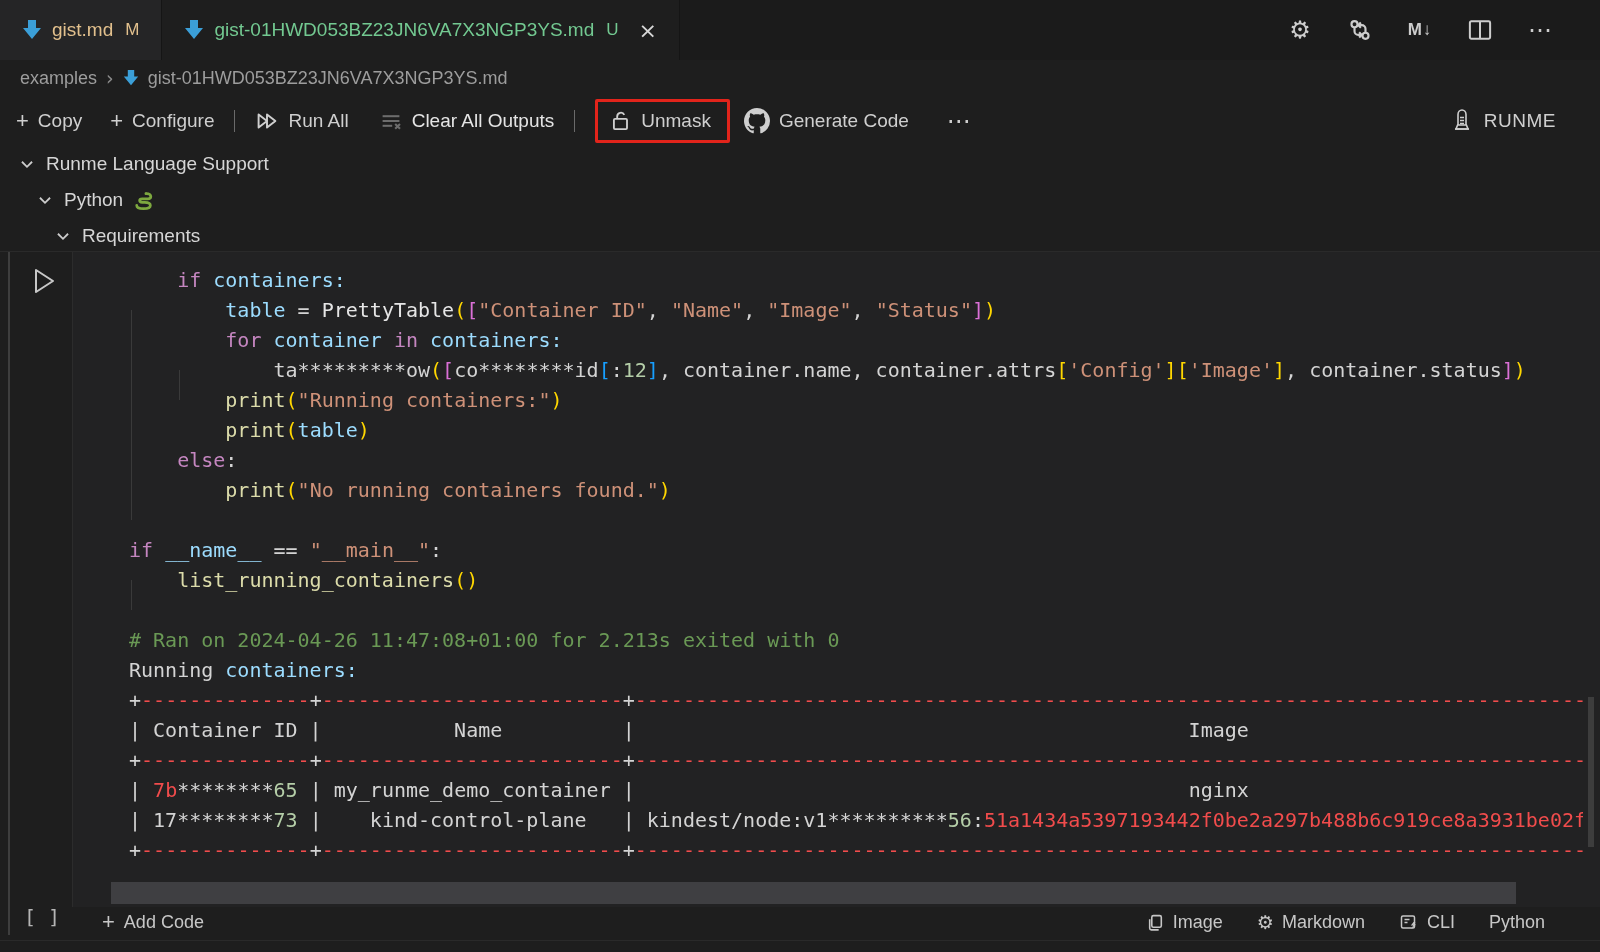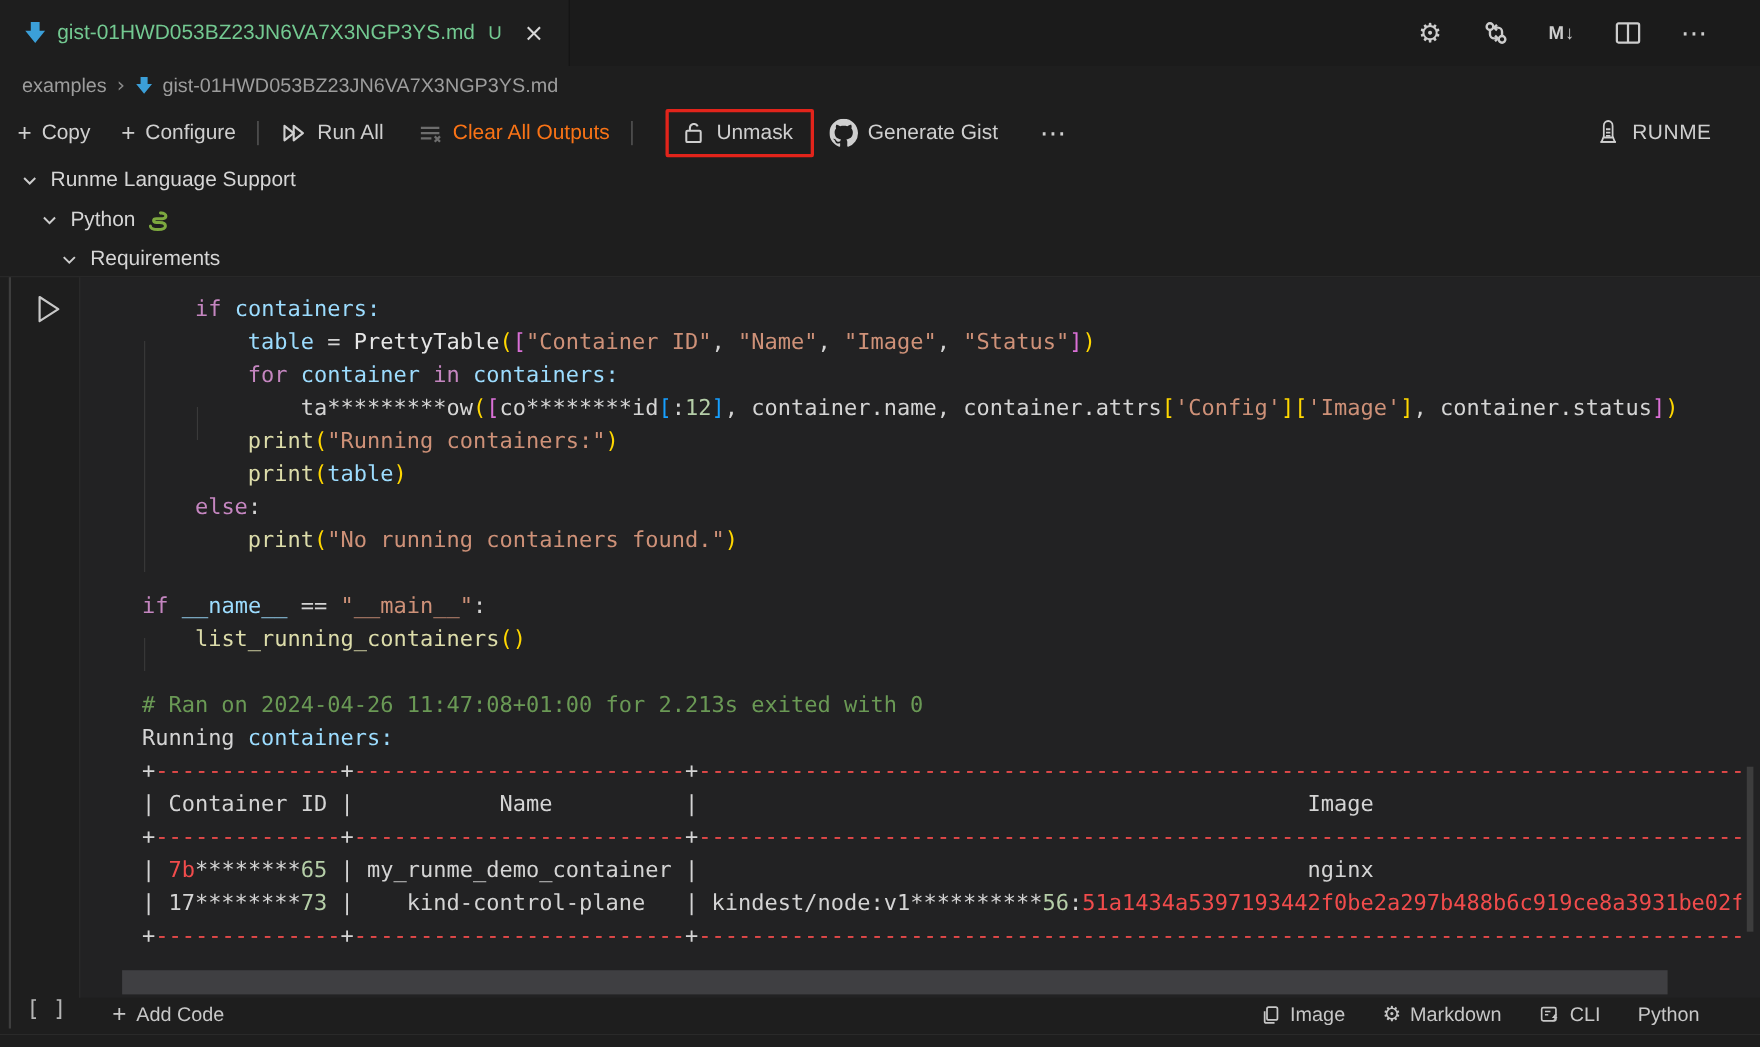--- a/index.html
+++ b/index.html
@@ -20,21 +20,21 @@
 
   
   .breadcrumb{position:absolute;left:0;top:60px;width:1600px;height:36px;display:flex;align-items:center;
               padding-left:20px;box-sizing:border-box;font-size:18px;color:#9d9d9d;gap:9px;}
   .breadcrumb .sep{font-size:19px;color:#8a8a8a;}
 
   
   .toolbar{position:absolute;left:0;top:96px;width:1600px;height:50px;display:flex;align-items:center;
            padding-left:16px;box-sizing:border-box;font-size:19px;color:#cfcfcf;}
   .tbtn{display:flex;align-items:center;gap:9px;cursor:pointer;white-space:nowrap;}
-  .tbtn.disabled{color:#f97316;}
+  .tbtn.disabled{color:#e5e5e5;}
   .tsep{width:1px;height:22px;background:#6a6a6a;margin:0 20px;}
   .plus{font-size:22px;font-weight:400;line-height:1;}
   .annotation{display:flex;align-items:center;gap:10px;border:3px solid #e2241b;border-radius:2px;
               padding:7px 16px 7px 12px;margin-right:14px;cursor:pointer;}
   .ellipsis{font-size:24px;color:#cfcfcf;cursor:pointer;letter-spacing:2px;}
   .runme-right{margin-left:auto;display:flex;align-items:center;gap:10px;padding-right:44px;
                font-size:19px;letter-spacing:0.5px;cursor:pointer;}
 
   
   .treerow{position:absolute;left:0;width:1600px;height:36px;display:flex;align-items:center;gap:10px;
@@ -66,20 +66,29 @@
   .cell-bottom-border{position:absolute;left:0;top:940px;width:1600px;height:1px;background:#2a2a2a;}
 
   svg{display:block;}
 </style>
 </head>
 <body>
 
 <div id="app">
 
   <div class="tabbar">
+    <div class="tab inactive">
+      <span>
+        <svg width="20" height="22" viewBox="0 0 20 22">
+            <path d="M6 1h8v8h5l-9 11L1 9h5z" fill="#3b9fd8"></path>
+          </svg>
+      </span>
+      <span style="color:#E2C08D">gist.md</span>
+      <span class="badge" style="color:#E2C08D">M</span>
+    </div>
     <div class="tab active">
       <span>
         <svg width="20" height="22" viewBox="0 0 20 22">
             <path d="M6 1h8v8h5l-9 11L1 9h5z" fill="#3b9fd8"></path>
           </svg>
       </span>
       <span style="color:#73C991">gist-01HWD053BZ23JN6VA7X3NGP3YS.md</span>
       <span class="badge" style="color:#73C991">U</span>
       <span class="close ico">×</span>
     </div>
@@ -141,38 +150,38 @@
         <svg width="24" height="22" viewBox="0 0 20 18" fill="none" stroke="#6d6d6d" stroke-width="1.7">
           <line x1="3" y1="5" x2="17" y2="5"></line>
             <line x1="3" y1="9" x2="17" y2="9"></line>
             <line x1="3" y1="13" x2="11" y2="13"></line>
           <path d="M13.5 11.5l4 4M17.5 11.5l-4 4"></path>
         </svg>
       </span>
       <span>Clear All Outputs</span>
     </div>
     <div class="tsep"></div>
-    <div class="annotation" style="border-color: rgb(226, 36, 27); margin-left: 10px;">
+    <div class="annotation" style="border-color: rgb(226, 36, 27);">
       <div class="tbtn">
         <span>
           <svg width="22" height="24" viewBox="0 0 20 22" fill="none" stroke="#cfcfcf" stroke-width="1.7">
             <rect x="3.5" y="9" width="12" height="9.5" rx="1"></rect>
             <path d="M6.5 9V6.8a3.4 3.4 0 0 1 6.5-1.4"></path>
           </svg>
         </span>
         <span>Unmask</span>
       </div>
     </div>
     <div class="tbtn" style="margin-right:38px">
       <span>
         <svg width="26" height="26" viewBox="0 0 16 16" fill="#cfcfcf">
           <path d="M8 0C3.58 0 0 3.58 0 8c0 3.54 2.29 6.53 5.47 7.59.4.07.55-.17.55-.38 0-.19-.01-.82-.01-1.49-2.01.37-2.53-.49-2.69-.94-.09-.23-.48-.94-.82-1.13-.28-.15-.68-.52-.01-.53.63-.01 1.08.58 1.23.82.72 1.21 1.87.87 2.33.66.07-.52.28-.87.51-1.07-1.78-.2-3.64-.89-3.64-3.95 0-.87.31-1.59.82-2.15-.08-.2-.36-1.02.08-2.12 0 0 .67-.21 2.2.82.64-.18 1.32-.27 2-.27s1.36.09 2 .27c1.53-1.04 2.2-.82 2.2-.82.44 1.1.16 1.92.08 2.12.51.56.82 1.27.82 2.15 0 3.07-1.87 3.75-3.65 3.95.29.25.54.73.54 1.48 0 1.07-.01 1.93-.01 2.2 0 .21.15.46.55.38A8.01 8.01 0 0 0 16 8c0-4.42-3.58-8-8-8z"></path>
         </svg>
       </span>
-      <span>Generate Gist</span>
+      <span>Generate Code</span>
     </div>
     <span class="ellipsis ico">⋯</span>
     <div class="runme-right">
       <span>
         <svg width="24" height="26" viewBox="0 0 24 26" fill="none" stroke="#cfcfcf" stroke-width="1.6">
           <path d="M8 17V6.5a4 4.5 0 0 1 8 0V17"></path>
           <path d="M10 9.5h4M10 12.5h4M10 15.5h4"></path>
           <path d="M6 21l1.6-4h8.8L18 21z"></path>
             <line x1="5" y1="21" x2="19" y2="21"></line>
         </svg>

